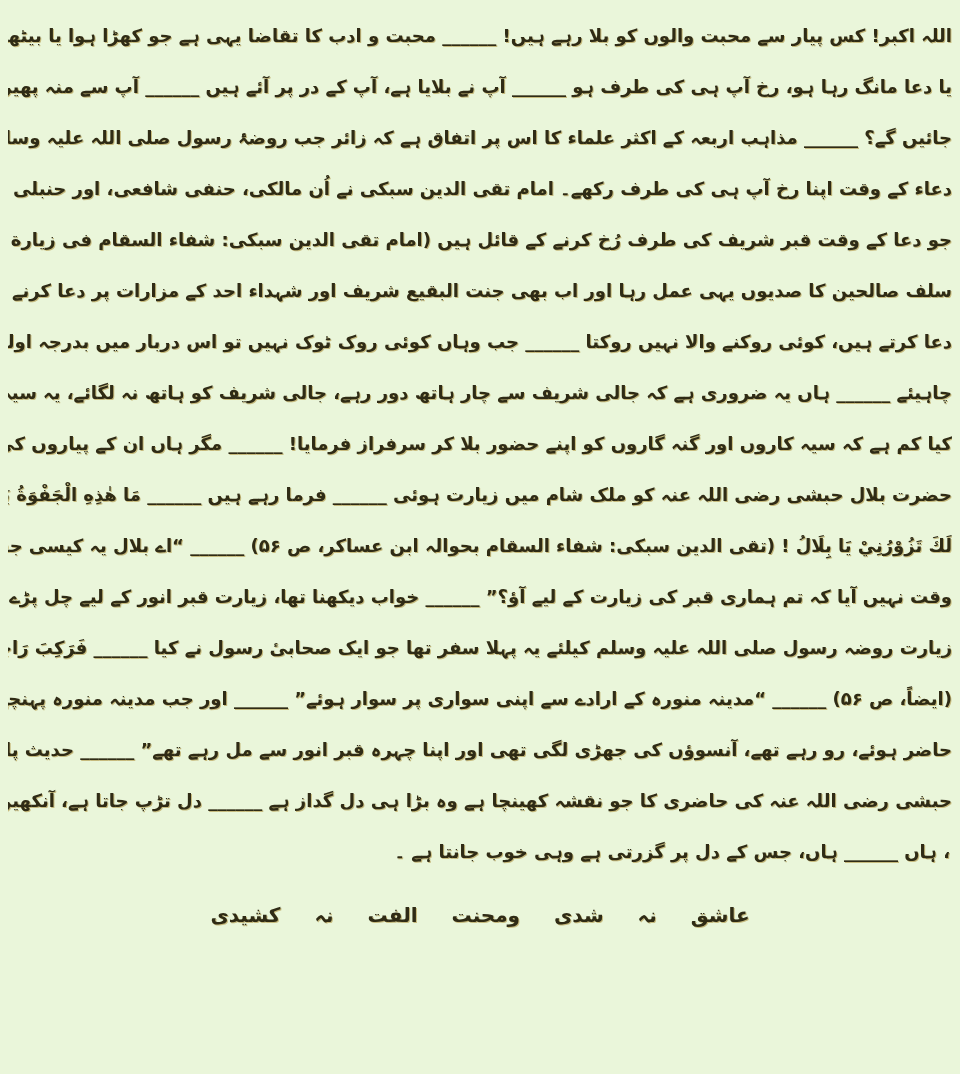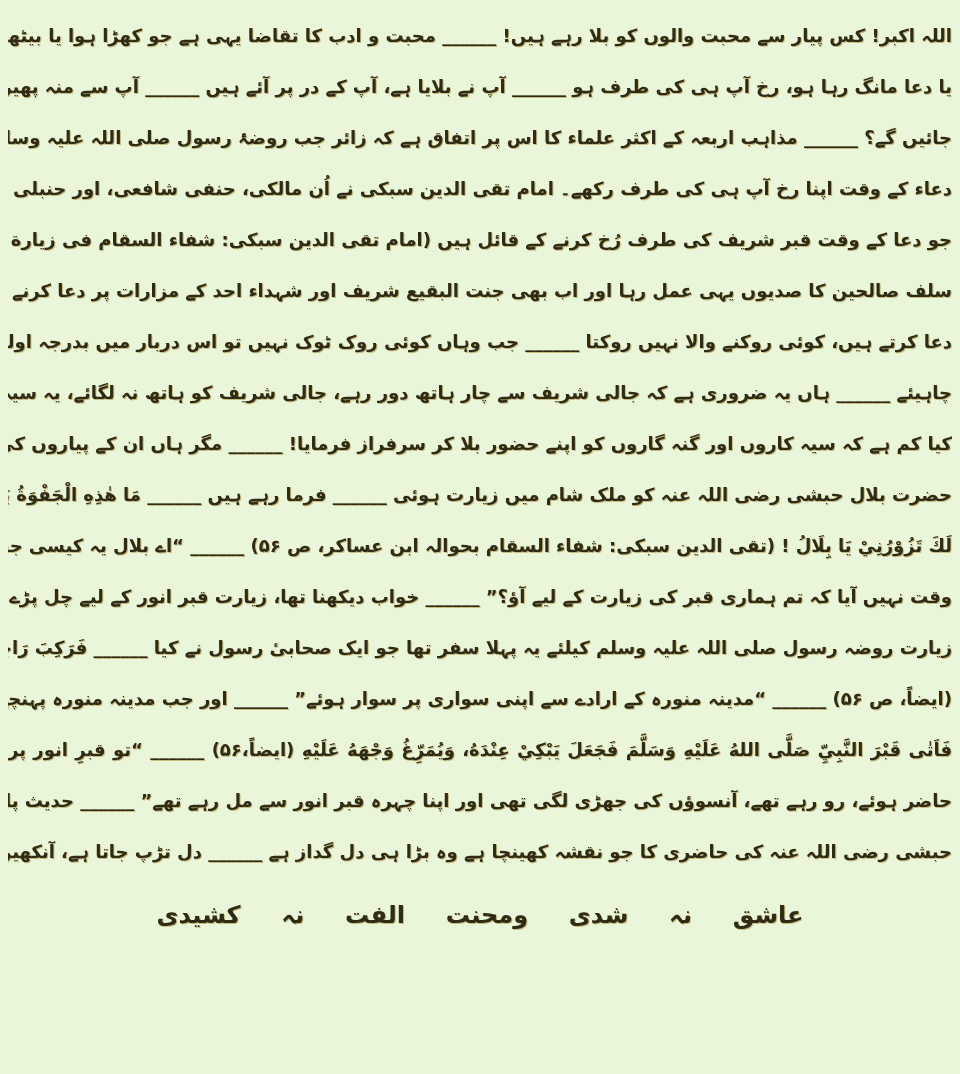--- a/index.html
+++ b/index.html
@@ -40,21 +40,21 @@
     text-align: right;
     text-align-last: right;
     padding-right: 2px;
   }
   .poetry {
     margin-top: 12px;
   }
   .poetry .verse {
     height: 52px;
     line-height: 52px;
-    font-size: 24px;
+    font-size: 20px;
     text-align: center;
     text-align-last: center;
     word-spacing: 1.35em;
     overflow: hidden;
     white-space: nowrap;
   }
 </style>
 </head>
 <body>
 
@@ -67,21 +67,21 @@
     <div class="line">جو دعا کے وقت قبر شریف کی طرف رُخ کرنے کے قائل ہیں (امام تقی الدین سبکی: شفاء السقام فی زیارة خیر الانام، ص ۱۷۳) ______</div>
     <div class="line">سلف صالحین کا صدیوں یہی عمل رہا اور اب بھی جنت البقیع شریف اور شہداء احد کے مزارات پر دعا کرنے والے اسی طرف ہاتھ اٹھا کر</div>
     <div class="line">دعا کرتے ہیں، کوئی روکنے والا نہیں روکتا ______ جب وہاں کوئی روک ٹوک نہیں تو اس دربار میں بدرجہ اولیٰ یہ روک ٹوک نہ ہونی</div>
     <div class="line">چاہیئے ______ ہاں یہ ضروری ہے کہ جالی شریف سے چار ہاتھ دور رہے، جالی شریف کو ہاتھ نہ لگائے، یہ سیہ کار ہاتھ اس لائق نہیں، یہ</div>
     <div class="line">کیا کم ہے کہ سیہ کاروں اور گنہ گاروں کو اپنے حضور بلا کر سرفراز فرمایا! ______ مگر ہاں ان کے پیاروں کی بات اور ہے ______</div>
     <div class="line">حضرت بلال حبشی رضی اللہ عنہ کو ملک شام میں زیارت ہوئی ______ فرما رہے ہیں ______ مَا هٰذِهِ الْجَفْوَةُ يَا بِلَالُ بَامَا اٰنَ</div>
     <div class="line">لَكَ تَزُوْرُنِيْ يَا بِلَالُ ! (تقی الدین سبکی: شفاء السقام بحوالہ ابن عساکر، ص ۵۶) ______ “اے بلال یہ کیسی جفا ہے! کیا ابھی</div>
     <div class="line">وقت نہیں آیا کہ تم ہماری قبر کی زیارت کے لیے آؤ؟” ______ خواب دیکھنا تھا، زیارت قبر انور کے لیے چل پڑے ______ شاید</div>
     <div class="line">زیارت روضہ رسول صلی اللہ علیہ وسلم کیلئے یہ پہلا سفر تھا جو ایک صحابیٔ رسول نے کیا ______ فَرَكِبَ رَاحِلَتَهُ، وَقَصَدَ الْمَدِيْنَةَ</div>
     <div class="line">(ایضاً، ص ۵۶) ______ “مدینہ منورہ کے ارادے سے اپنی سواری پر سوار ہوئے” ______ اور جب مدینہ منورہ پہنچے ______</div>
-    <div class="line">فَاَتٰى قَبْرَ النَّبِيِّ صَلَّى اللهُ عَلَيْهِ وَسَلَّمَ فَجَعَلَ يَبْكِيْ عِنْدَهُ، وَيُمَرِّغُ وَجْهَهُ عَلَيْهِ (ایضاً،۵۶) ______ “تو قبرِ انور پر</div>
     <div class="line">حاضر ہوئے، رو رہے تھے، آنسوؤں کی جھڑی لگی تھی اور اپنا چہرہ قبر انور سے مل رہے تھے” ______ حدیث پاک میں حضرت بلال</div>
     <div class="line">حبشی رضی اللہ عنہ کی حاضری کا جو نقشہ کھینچا ہے وہ بڑا ہی دل گداز ہے ______ دل تڑپ جاتا ہے، آنکھیں اشکبار ہو جاتی ہیں</div>
+    <div class="line partial">، ہاں ______ ہاں، جس کے دل پر گزرتی ہے وہی خوب جانتا ہے ۔</div>
   </div>
 
   <div class="poetry">
     <div class="verse">عاشق نہ شدی ومحنت الفت نہ کشیدی</div>
   </div>
 </div>
 
 </body></html>

